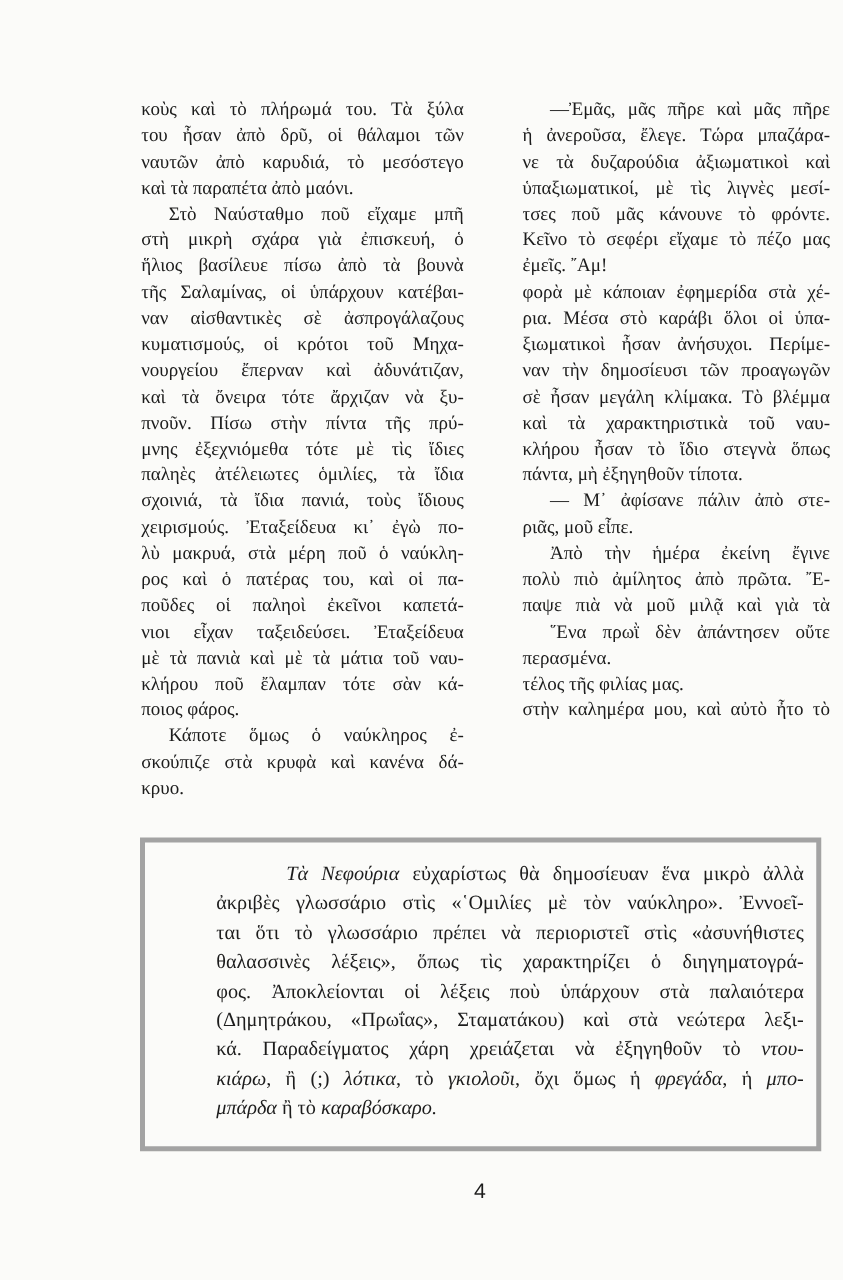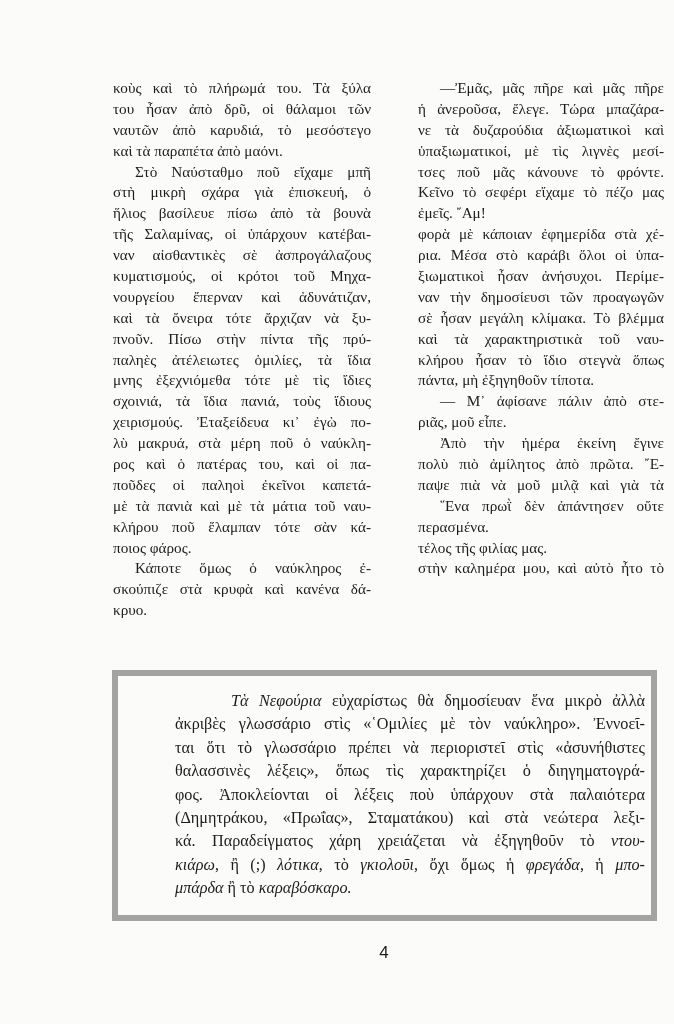--- a/index.html
+++ b/index.html
@@ -14,21 +14,21 @@
     font-family: "Liberation Serif", "DejaVu Serif", serif;
     font-size: 15.2px; line-height: 20.9px;
   }
   .col-left { left: 113px; width: 258px; }
   .col-right { left: 418px; width: 246px; }
   .ln { display: block; white-space: nowrap; text-align: justify; text-align-last: justify; height: 20.9px; overflow: visible; }
   .ln.last { text-align-last: left; }
   .ln.ind { padding-left: 22px; }
   .box {
     position: absolute; left: 112px; top: 670px; width: 545px; height: 251px;
-    border: 6px solid #a3a3a3; box-sizing: border-box;
+    border: 4px solid #a3a3a3; box-sizing: border-box;
   }
   .boxcol {
     position: absolute; left: 57px; top: 14px; width: 470px;
     font-family: "Liberation Serif", "DejaVu Serif", serif;
     font-size: 16.2px; line-height: 23.4px;
   }
   .boxcol .ln { height: 23.4px; }
   .boxcol .ln.ind { padding-left: 56px; }
   .it { font-style: italic; }
   .page-num {
@@ -47,27 +47,28 @@
     <span class="ln last">καὶ τὰ παραπέτα ἀπὸ μαόνι.</span>
     <span class="ln ind">Στὸ Ναύσταθμο ποῦ εἴχαμε μπῆ</span>
     <span class="ln">στὴ μικρὴ σχάρα γιὰ ἐπισκευή, ὁ</span>
     <span class="ln">ἥλιος βασίλευε πίσω ἀπὸ τὰ βουνὰ</span>
     <span class="ln">τῆς Σαλαμίνας, οἱ ὑπάρχουν κατέβαι-</span>
     <span class="ln">ναν αἰσθαντικὲς σὲ ἀσπρογάλαζους</span>
     <span class="ln">κυματισμούς, οἱ κρότοι τοῦ Μηχα-</span>
     <span class="ln">νουργείου ἔπερναν καὶ ἀδυνάτιζαν,</span>
     <span class="ln">καὶ τὰ ὄνειρα τότε ἄρχιζαν νὰ ξυ-</span>
     <span class="ln">πνοῦν. Πίσω στὴν πίντα τῆς πρύ-</span>
+    <span class="ln">μνης ἐξεχνιόμεθα τότε μὲ τὶς ἴδιες</span>
     <span class="ln">παληὲς ἀτέλειωτες ὁμιλίες, τὰ ἴδια</span>
-    <span class="ln">μνης ἐξεχνιόμεθα τότε μὲ τὶς ἴδιες</span>
     <span class="ln">σχοινιά, τὰ ἴδια πανιά, τοὺς ἴδιους</span>
     <span class="ln">χειρισμούς. Ἐταξείδευα κι᾽ ἐγὼ πο-</span>
     <span class="ln">λὺ μακρυά, στὰ μέρη ποῦ ὁ ναύκλη-</span>
     <span class="ln">ρος καὶ ὁ πατέρας του, καὶ οἱ πα-</span>
     <span class="ln">ποῦδες οἱ παληοὶ ἐκεῖνοι καπετά-</span>
+    <span class="ln">νιοι εἶχαν ταξειδεύσει. Ἐταξείδευα</span>
     <span class="ln">μὲ τὰ πανιὰ καὶ μὲ τὰ μάτια τοῦ ναυ-</span>
     <span class="ln">κλήρου ποῦ ἔλαμπαν τότε σὰν κά-</span>
     <span class="ln last">ποιος φάρος.</span>
     <span class="ln ind">Κάποτε ὅμως ὁ ναύκληρος ἐ-</span>
     <span class="ln">σκούπιζε στὰ κρυφὰ καὶ κανένα δά-</span>
     <span class="ln last">κρυο.</span>
   </div>
 <div class="col col-right" id="rightcol">
     <span class="ln ind">—Ἐμᾶς, μᾶς πῆρε καὶ μᾶς πῆρε</span>
     <span class="ln">ἡ ἀνεροῦσα, ἔλεγε. Τώρα μπαζάρα-</span>

